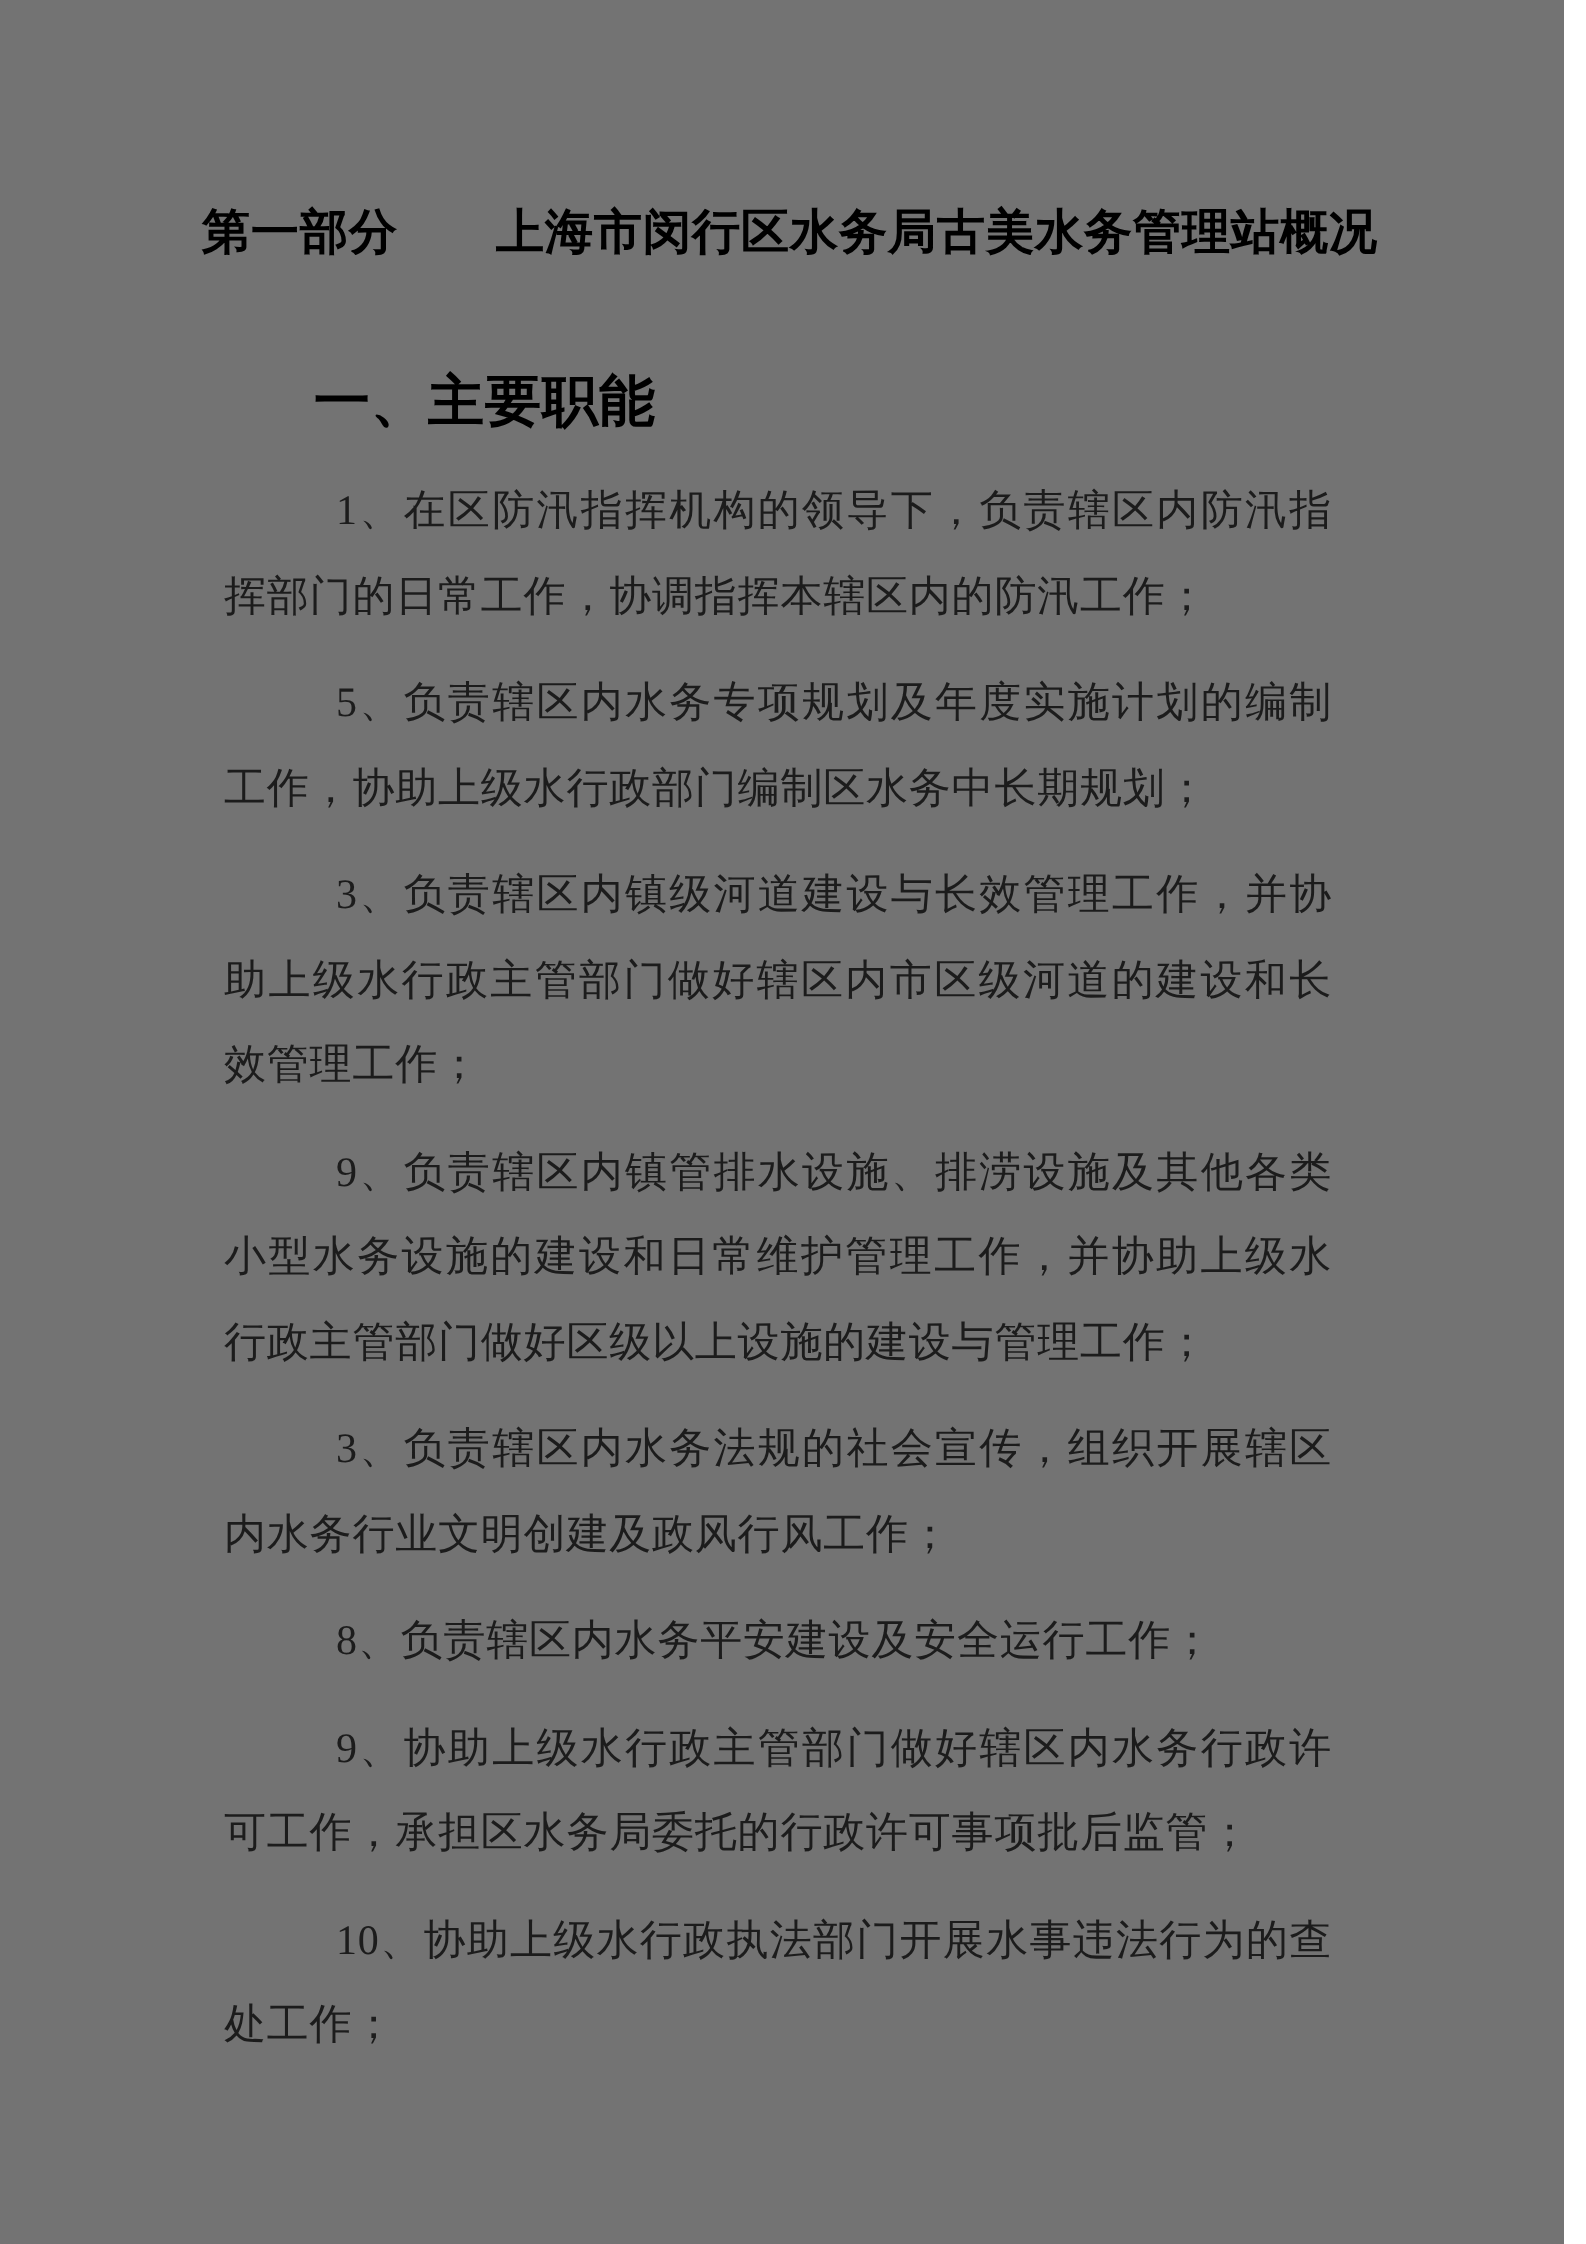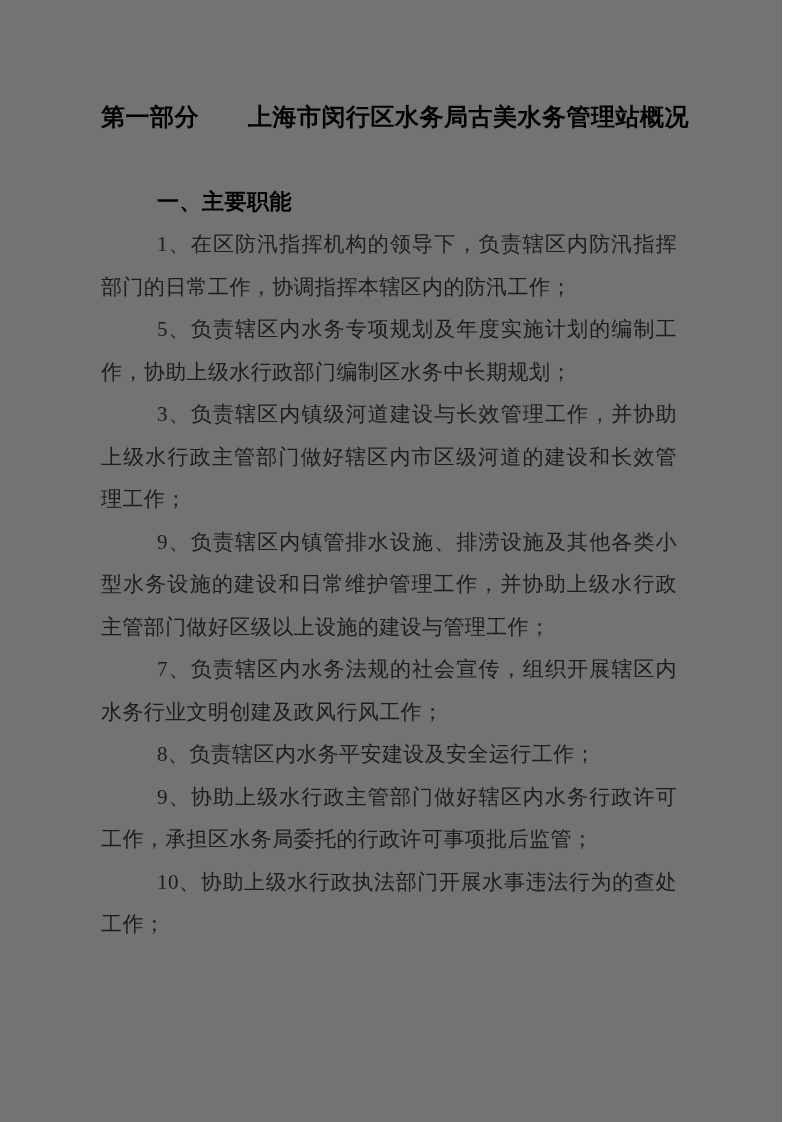--- a/index.html
+++ b/index.html
@@ -29,46 +29,46 @@
     line-height: 43px;
     text-align: center;
     color: #000000;
     letter-spacing: 0.5px;
     white-space: nowrap;
   }
   .section-heading {
     margin: 42px 0 0 0;
     font-family: "Liberation Serif", serif;
     font-weight: 700;
-    font-size: 22px;
+    font-size: 28px;
     line-height: 43px;
     text-indent: 56px;
     color: #000000;
     letter-spacing: 0.5px;
   }
   .para {
-    margin: 0;
+    margin: 11px;
     font-family: "Liberation Serif", serif;
     font-size: 21px;
     line-height: 42.5px;
     text-align: justify;
     text-indent: 56px;
     color: #1c1c1c;
     letter-spacing: 0.4px;
   }
 </style>
 </head>
 <body>
 
 <div class="page">
   <div class="content">
     <h1 class="doc-title">第一部分　　上海市闵行区水务局古美水务管理站概况</h1>
     <h2 class="section-heading">一、主要职能</h2>
     <p class="para">1、在区防汛指挥机构的领导下，负责辖区内防汛指挥部门的日常工作，协调指挥本辖区内的防汛工作；</p>
     <p class="para">5、负责辖区内水务专项规划及年度实施计划的编制工作，协助上级水行政部门编制区水务中长期规划；</p>
     <p class="para">3、负责辖区内镇级河道建设与长效管理工作，并协助上级水行政主管部门做好辖区内市区级河道的建设和长效管理工作；</p>
     <p class="para">9、负责辖区内镇管排水设施、排涝设施及其他各类小型水务设施的建设和日常维护管理工作，并协助上级水行政主管部门做好区级以上设施的建设与管理工作；</p>
-    <p class="para">7、负责辖区内水务法规的社会宣传，组织开展辖区内水务行业文明创建及政风行风工作；</p>
+    <p class="para">3、负责辖区内水务法规的社会宣传，组织开展辖区内水务行业文明创建及政风行风工作；</p>
     <p class="para">8、负责辖区内水务平安建设及安全运行工作；</p>
     <p class="para">9、协助上级水行政主管部门做好辖区内水务行政许可工作，承担区水务局委托的行政许可事项批后监管；</p>
     <p class="para">10、协助上级水行政执法部门开展水事违法行为的查处工作；</p>
   </div>
 </div>
 
 </body></html>

